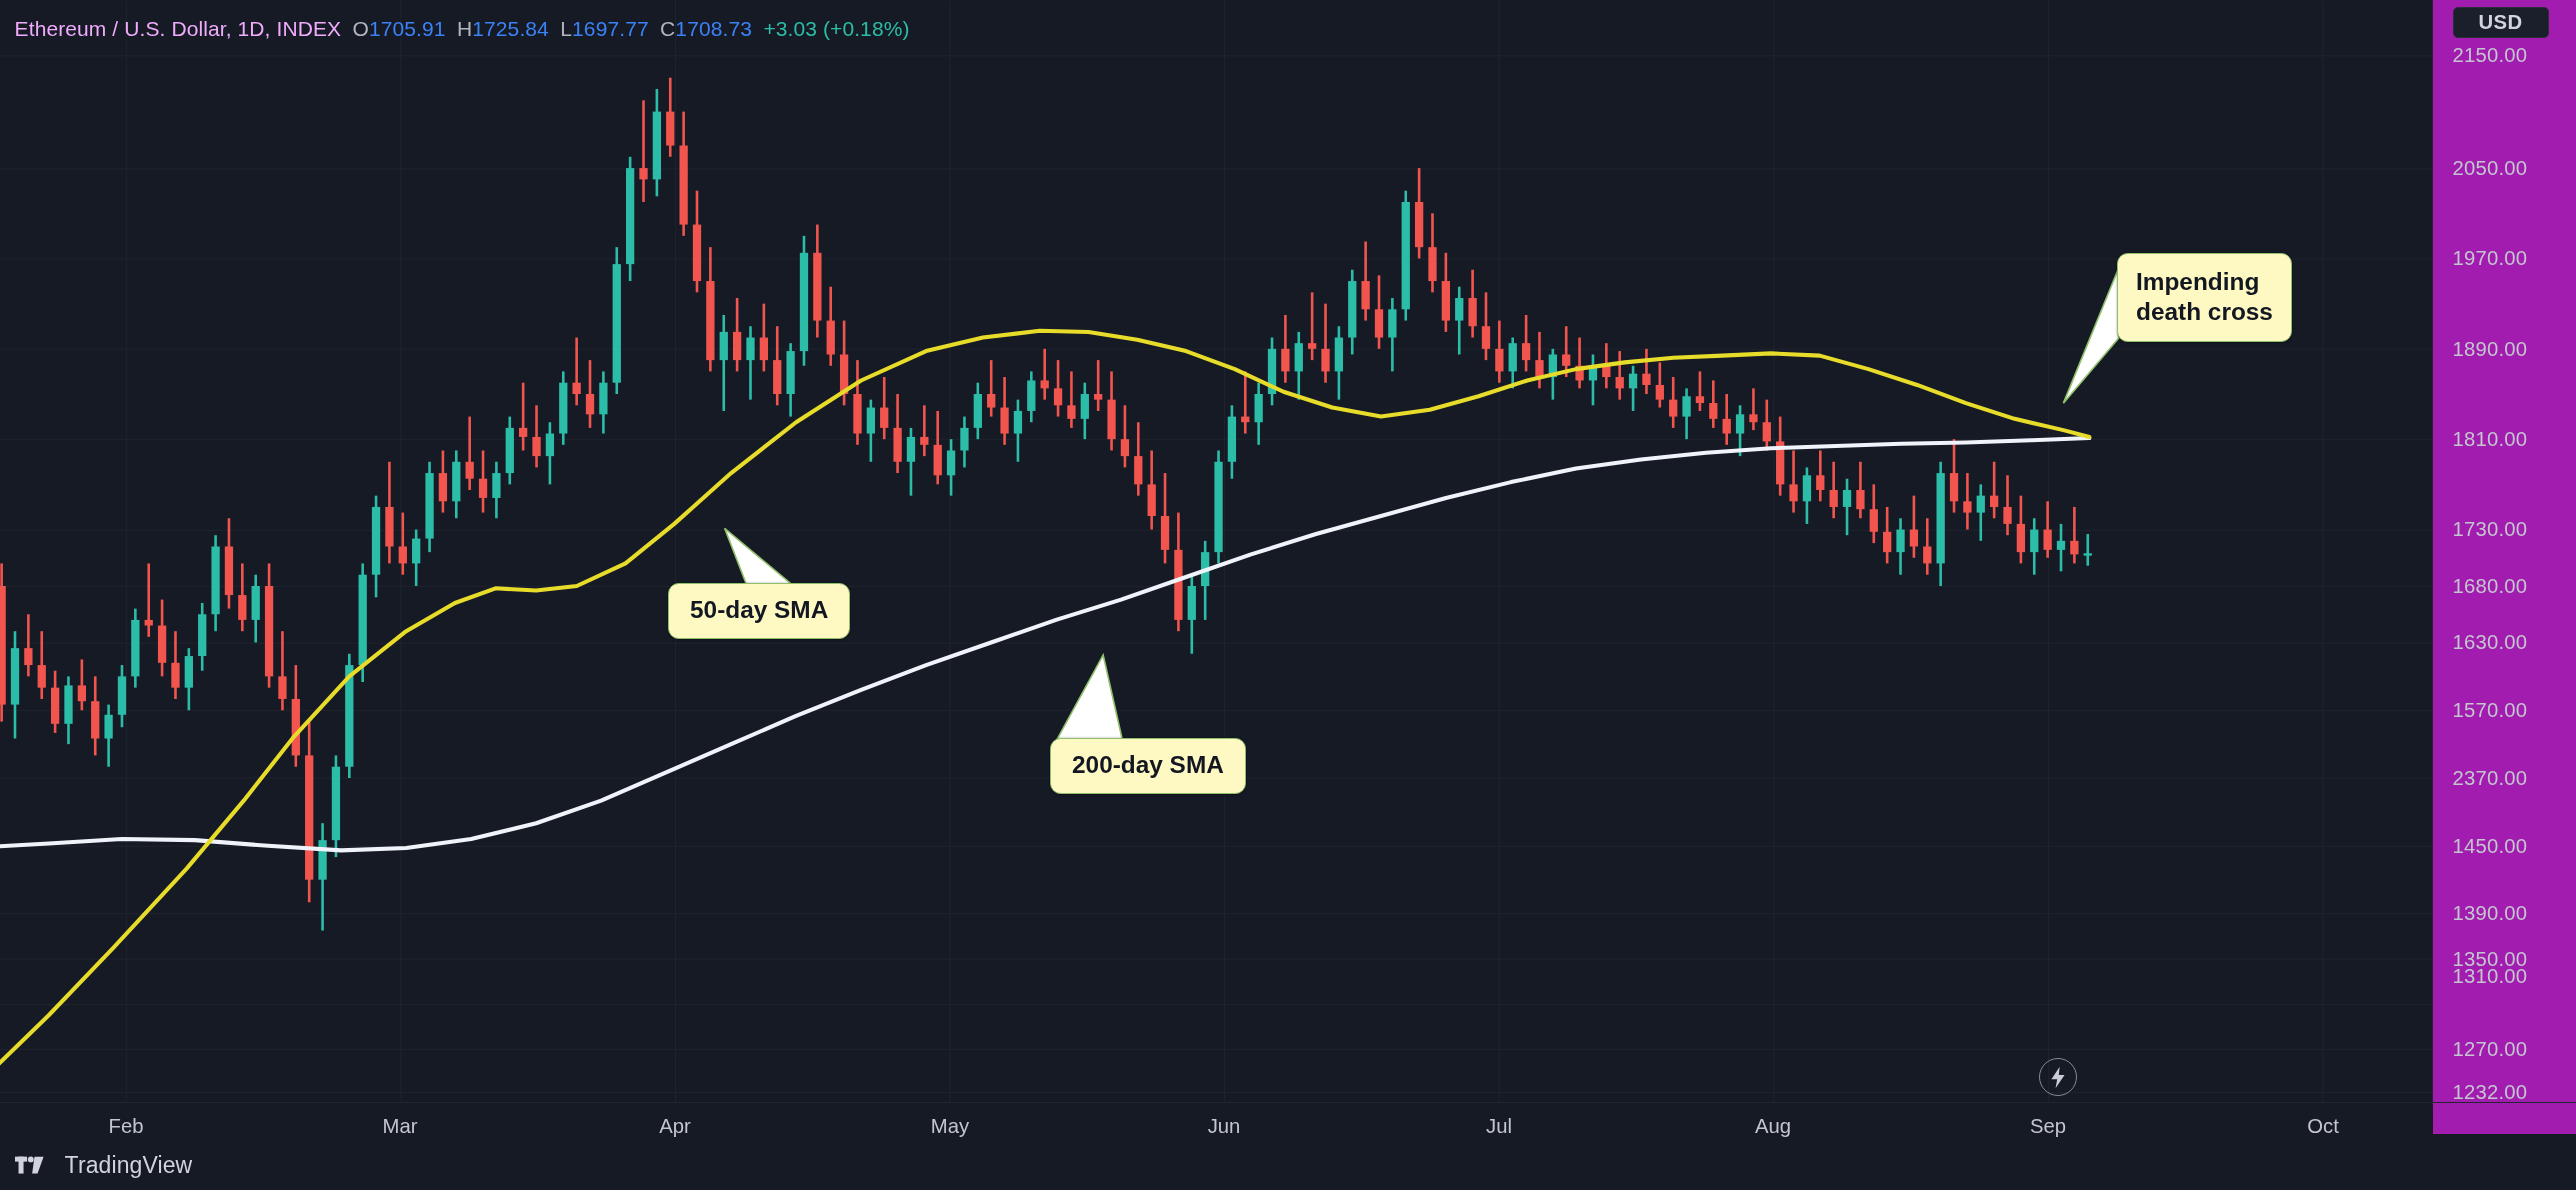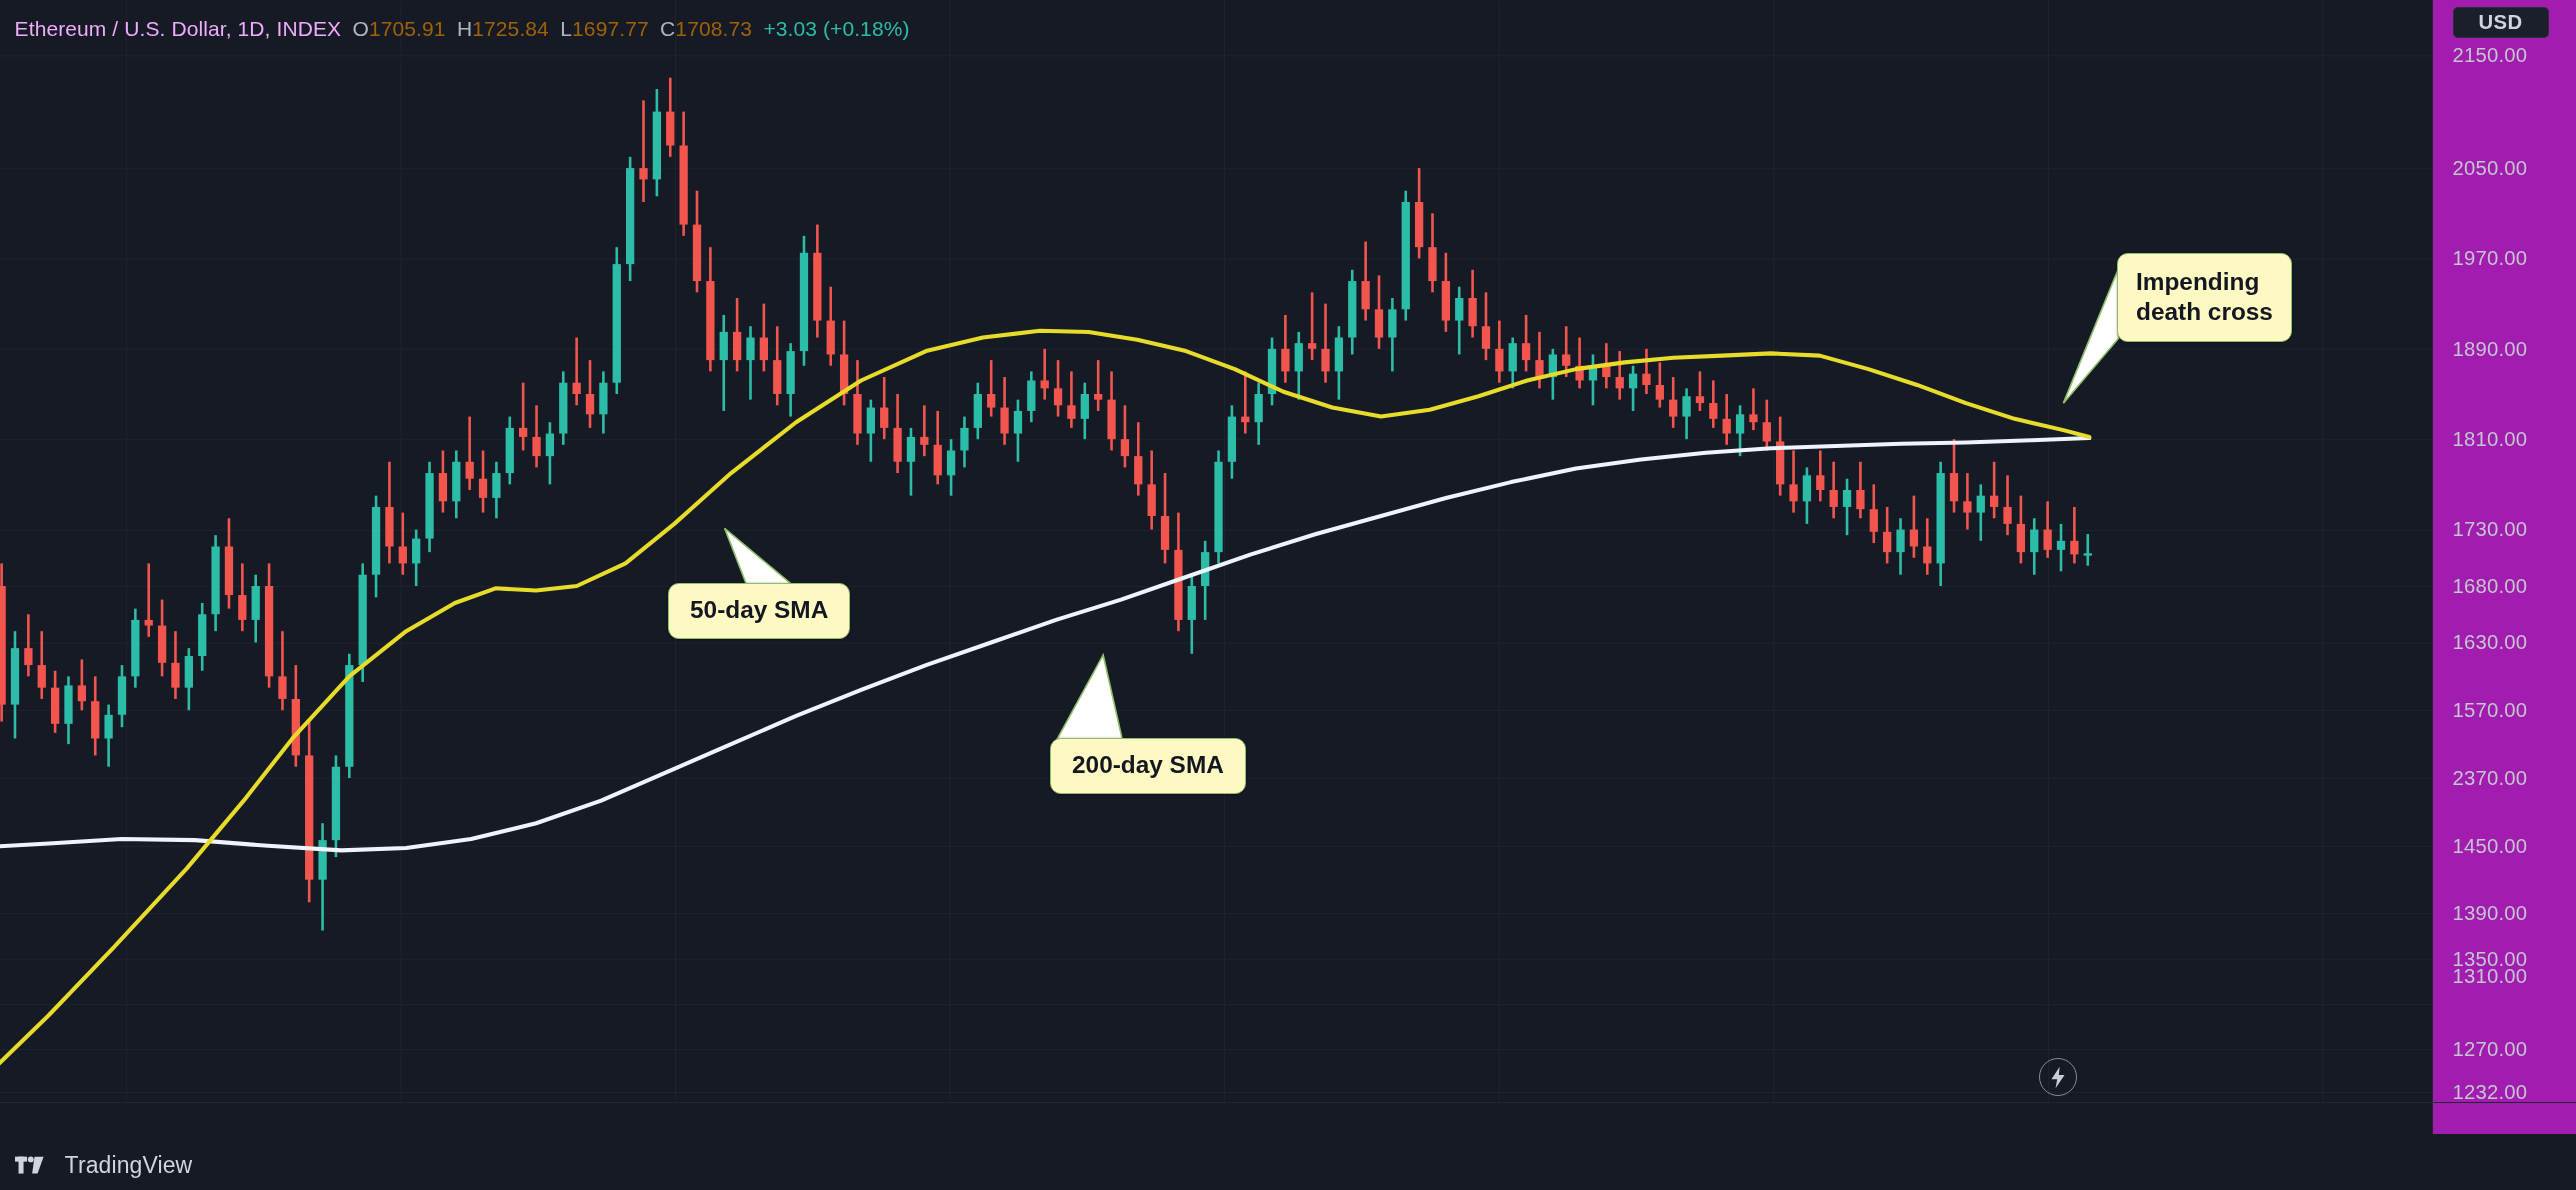--- a/index.html
+++ b/index.html
@@ -5,21 +5,21 @@
   html,body{margin:0;padding:0;background:#131722;}
   body{width:2576px;height:1191px;font-family:"Liberation Sans",sans-serif;overflow:hidden;}
   #app{position:relative;width:2576px;height:1191px;background:#161A25;}
 
   
   #legend{position:absolute;left:14.6px;top:16.2px;height:26px;display:flex;align-items:center;
           font-size:21px;color:#B2B5BE;white-space:nowrap;z-index:40;letter-spacing:0.1px;}
   #legend .sym{color:#f0abfc;}
   #legend .sep{display:inline-block;width:11.4px;}
   #legend .lbl{color:#B2B5BE;}
-  #legend .val{color:#a16207;}
+  #legend .val{color:#3b82f6;}
   #legend .chg{color:#2BBDA8;}
 
   
   #priceaxis{position:absolute;right:0;top:0;width:143px;height:1134px;background:#a21caf;
              border-left:0.8px solid #22262F;z-index:30;}
   #usdbadge{position:absolute;left:19.5px;top:6.5px;width:94px;height:29px;border:0.8px solid #2A2E39;
             border-radius:4.9px;background:#1B1F2B;color:#D1D4DC;font-size:20.3px;font-weight:bold;
             display:flex;align-items:center;justify-content:center;letter-spacing:0.4px;}
   .plabel{position:absolute;left:19.5px;font-size:20.3px;color:#C3C6CF;white-space:nowrap;
           transform:translateY(-50%);letter-spacing:0.2px;}
@@ -442,20 +442,31 @@
       <div class="plabel" style="top: 710px;">1570.00</div>
       <div class="plabel" style="top: 778px;">2370.00</div>
       <div class="plabel" style="top: 846px;">1450.00</div>
       <div class="plabel" style="top: 913px;">1390.00</div>
       <div class="plabel" style="top: 959px;">1350.00</div>
       <div class="plabel" style="top: 976px;">1310.00</div>
       <div class="plabel" style="top: 1049px;">1270.00</div>
       <div class="plabel" style="top: 1092px;">1232.00</div>
     </div>
 
+  <div id="timeaxis">
+      <div class="tlabel" style="left: 126px;">Feb</div>
+      <div class="tlabel" style="left: 400px;">Mar</div>
+      <div class="tlabel" style="left: 675px;">Apr</div>
+      <div class="tlabel" style="left: 950px;">May</div>
+      <div class="tlabel" style="left: 1224px;">Jun</div>
+      <div class="tlabel" style="left: 1499px;">Jul</div>
+      <div class="tlabel" style="left: 1773px;">Aug</div>
+      <div class="tlabel" style="left: 2048px;">Sep</div>
+      <div class="tlabel" style="left: 2323px;">Oct</div>
+    </div>
 
   <div id="bolticon">
     <svg width="18" height="23" viewBox="0 0 22 28">
       <polygon points="13,1 3,16 10,16 8,27 19,11 12,11" fill="#C9CCD4"></polygon>
     </svg>
   </div>
 
   <div class="callout" id="co-death">Impending
 death cross</div>
   <div class="callout" id="co-sma50">50-day SMA</div>

